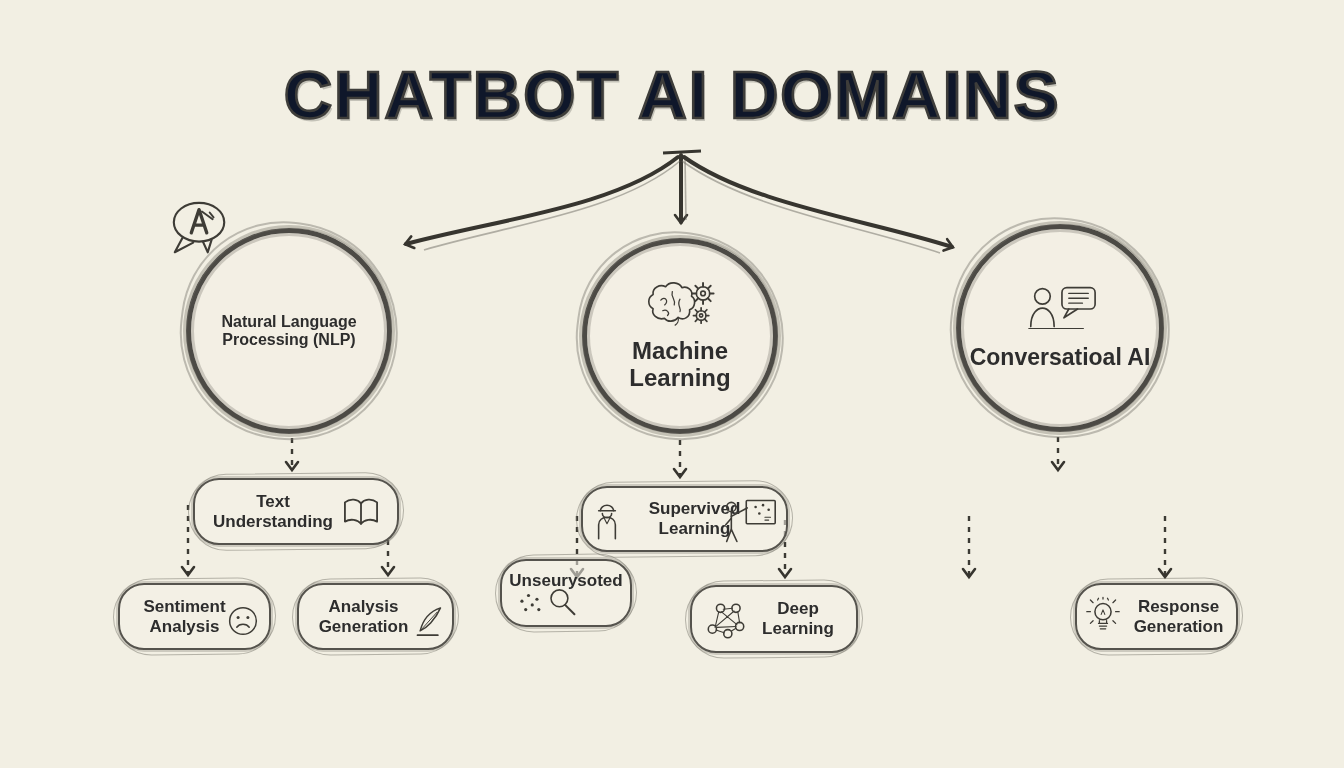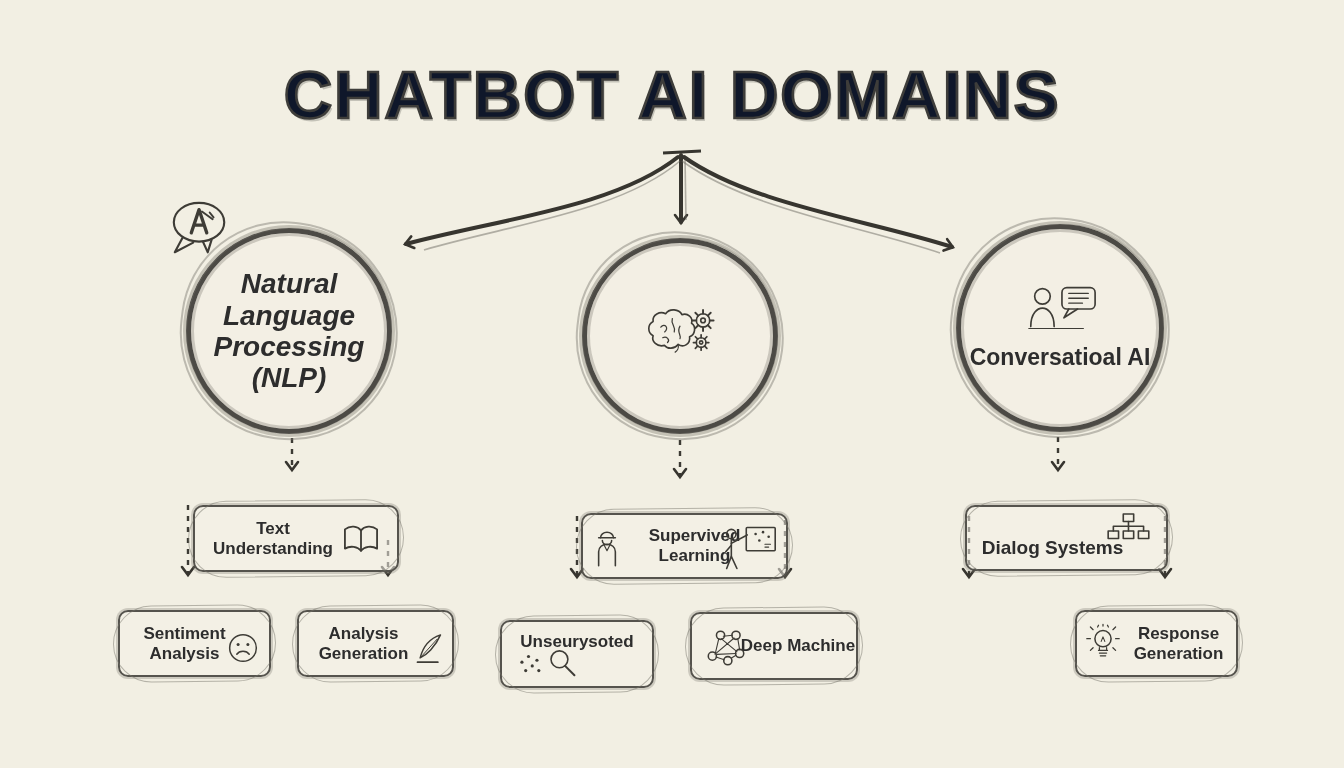--- a/index.html
+++ b/index.html
@@ -39,34 +39,33 @@
     display:flex; flex-direction:column; align-items:center; justify-content:center;
     text-align:center; background:rgba(243,240,229,.45);
   }
   .circle::before, .circle::after {
     content:""; position:absolute; border-radius:48% 52% 50% 50%;
     pointer-events:none;
   }
   .circle::before { inset:-11px; border:2px solid rgba(122,119,110,.45); transform:rotate(7deg); }
   .circle::after  { inset:-5px;  border:1.5px solid rgba(122,119,110,.33); transform:rotate(-6deg); border-radius:51% 49% 50% 50%; }
   .circle .label { font-weight:700; line-height:1.12; }
-  #circle-nlp .label { font-size:28px; width:170px;font-style:italic; }
+  #circle-nlp .label { font-size:16px; width:170px; }
   #circle-ml  .label { font-size:24px; width:130px; }
   #circle-cai .label { font-size:23px; width:185px; }
   .circle .icon-top { margin-bottom:6px; }
 
   
   .pill {
     position:absolute; z-index:2;
-    border:2.5px solid #55534d; border-radius:10px;
+    border:2.5px solid #55534d; border-radius:26px;
     background:rgba(244,241,231,.55);
     box-shadow:0 0 0 2px rgba(128,125,115,.32);
     display:flex; align-items:center; justify-content:center;
     text-align:center;
-    margin-top:27px;
   }
   .pill::after {
     content:""; position:absolute; inset:-7px;
     border:1.6px solid rgba(120,117,108,.5); border-radius:40px;
     transform:rotate(-.7deg); pointer-events:none;
   }
   .pill .label { font-weight:700; font-size:17px; line-height:1.15; }
 
   svg.ink { stroke:#3e3c36; fill:none; stroke-width:1.7; stroke-linecap:round; stroke-linejoin:round; }
   svg.ink .fill { fill:#3e3c36; stroke:none; }
@@ -132,20 +131,21 @@
         <path d="M18,21 C22,16 27,22 22,26 M30,12 C28,18 34,20 32,26 M38,20 C34,26 40,30 38,33 M20,32 C24,30 28,34 25,37" stroke-width="1.3"></path>
         <path d="M36,39 C37,43 35,46 33,47" stroke-width="1.3"></path>
         <circle cx="62" cy="14" r="7"></circle>
           <circle cx="62" cy="14" r="2.4"></circle>
         <path d="M69,14 L73,14 M55,14 L51,14 M62,7 L62,3 M62,21 L62,25 M67,9 L70,6 M57,9 L54,6 M67,19 L70,22 M57,19 L54,22" stroke-width="2"></path>
         <circle cx="60" cy="37" r="5"></circle>
           <circle cx="60" cy="37" r="1.7"></circle>
         <path d="M65,37 L68,37 M55,37 L52,37 M60,32 L60,29 M60,42 L60,45 M63.5,33.5 L66,31 M56.5,33.5 L54,31 M63.5,40.5 L66,43 M56.5,40.5 L54,43" stroke-width="1.8"></path>
       </svg>
     </span>
+    <div class="label">Machine Learning</div>
   </div>
 
   <div id="circle-cai" class="circle" style="left:956px; top:224px; width:208px; height:208px;text-align:center;">
     <span class="icon-top">
       <svg class="ink" width="78" height="50" viewBox="0 0 80 50">
         <circle cx="22" cy="11" r="8"></circle>
         <path d="M10,42 C10,28 17,23 22,23 C27,23 34,28 34,42"></path>
         <rect x="42" y="2" width="34" height="22" rx="5"></rect>
         <path d="M49,8 H69 M49,13 H69 M49,18 H63" stroke-width="1.4"></path>
         <path d="M49,24 L44,33 L58,24"></path>
@@ -186,32 +186,20 @@
         <path d="M46,21 h6 M46,24 h4" stroke-width="1.2"></path>
         <circle cx="10" cy="10" r="5"></circle>
         <path d="M10,15 L10,34"></path>
         <path d="M10,20 L27,11"></path>
         <path d="M10,22 L4,29"></path>
         <path d="M10,34 L5,47 M10,34 L16,47"></path>
       </svg>
     </span>
   </div>
 
-  <div class="pill" style="left:965px; top:478px; width:203px; height:66px;">
-    <div class="label" style="font-size:19px; padding-top:20px; padding-right:28px;">Dialog Systems</div>
-    <span class="abs" style="right:16px; top:6px; display:flex;">
-      <svg class="ink" width="44" height="34" viewBox="0 0 46 36" stroke-width="1.6">
-        <rect x="18" y="1" width="11" height="8"></rect>
-        <path d="M23.5,9 V14 M7.5,14 H39.5 M7.5,14 V19 M23.5,14 V19 M39.5,14 V19"></path>
-        <rect x="2" y="19" width="11" height="8"></rect>
-        <rect x="18" y="19" width="11" height="8"></rect>
-        <rect x="34" y="19" width="11" height="8"></rect>
-      </svg>
-    </span>
-  </div>
 
   <div class="pill" style="left:118px; top:583px; width:153px; height:67px;">
     <div class="label" style="padding-right:20px;">Sentiment Analysis</div>
     <span class="abs" style="right:10px; bottom:11px; display:flex;">
       <svg class="ink" width="32" height="32" viewBox="0 0 36 36" stroke-width="1.6">
         <circle cx="18" cy="18" r="15"></circle>
         <circle class="fill" cx="12.5" cy="14" r="1.7"></circle>
           <circle class="fill" cx="23.5" cy="14" r="1.7"></circle>
         <path d="M11,25 C14,20.5 22,20.5 25,25"></path>
       </svg>
@@ -222,21 +210,21 @@
     <div class="label" style="padding-right:24px;">Analysis Generation</div>
     <span class="abs" style="right:8px; bottom:9px; display:flex;">
       <svg class="ink" width="30" height="34" viewBox="0 0 34 36" stroke-width="1.5">
         <path d="M30,2 C18,6 10,16 7,28 C14,25 24,16 30,2 Z"></path>
         <path d="M7,28 L26,7" stroke-width="1.1"></path>
         <path d="M4,33 L27,33" stroke-width="2"></path>
       </svg>
     </span>
   </div>
 
-  <div class="pill" style="left:500px; top:593px; width:154px; height:68px;">
+  <div class="pill" style="left:500px; top:559px; width:132px; height:68px;">
     <div class="label" style="align-self:flex-start; width:100%; padding-top:10px;">Unseurysoted</div>
     <span class="abs" style="left:16px; bottom:7px; display:flex;">
       <svg class="ink" width="66" height="30" viewBox="0 0 70 32" stroke-width="1.6">
         <circle class="fill" cx="4" cy="14" r="1.7"></circle>
           <circle class="fill" cx="11" cy="8" r="1.7"></circle>
         <circle class="fill" cx="15" cy="18" r="1.7"></circle>
           <circle class="fill" cx="8" cy="23" r="1.7"></circle>
         <circle class="fill" cx="20" cy="12" r="1.7"></circle>
           <circle class="fill" cx="22" cy="23" r="1.7"></circle>
         <circle cx="44" cy="11" r="9"></circle>
@@ -249,21 +237,21 @@
     <span class="abs" style="left:13px; top:14px; display:flex;">
       <svg class="ink" width="42" height="40" viewBox="0 0 46 44" stroke-width="1.5">
         <path d="M11,29 L15,12 M20,9 L30,8 M36,12 L38,24 M34,30 L29,33 M12,32 L21,35 M12,28 L32,11 M18,12 L35,26 M13,29 L34,28" stroke-width="1.2"></path>
         <circle cx="8" cy="31" r="4.5"></circle>
           <circle cx="17" cy="8" r="4.5"></circle>
           <circle cx="34" cy="8" r="4.5"></circle>
         <circle cx="38" cy="28" r="4.5"></circle>
           <circle cx="25" cy="36" r="4.5"></circle>
       </svg>
     </span>
-    <div class="label" style="padding-left:48px;">Deep Machine</div>
+    <div class="label" style="padding-left:48px;">Deep Learning</div>
   </div>
 
 
   <div class="pill" style="left:1075px; top:583px; width:163px; height:67px;">
     <span class="abs" style="left:8px; top:11px; display:flex;">
       <svg class="ink" width="36" height="44" viewBox="0 0 40 46" stroke-width="1.5">
         <circle cx="20" cy="16" r="9"></circle>
         <path d="M16,26 L16,29 M24,26 L24,29 M15,29 H25 M16,32 H24 M17,35 H23" stroke-width="1.4"></path>
         <path d="M18,19 L20,14 L22,19" stroke-width="1.2"></path>
         <path d="M6,16 H2 M38,16 H34 M9,6 L6,3 M31,6 L34,3 M9,26 L6,29 M31,26 L34,29 M14,3 l1,-2 M20,2 V0 M26,3 l-1,-2" stroke-width="1.4"></path>

